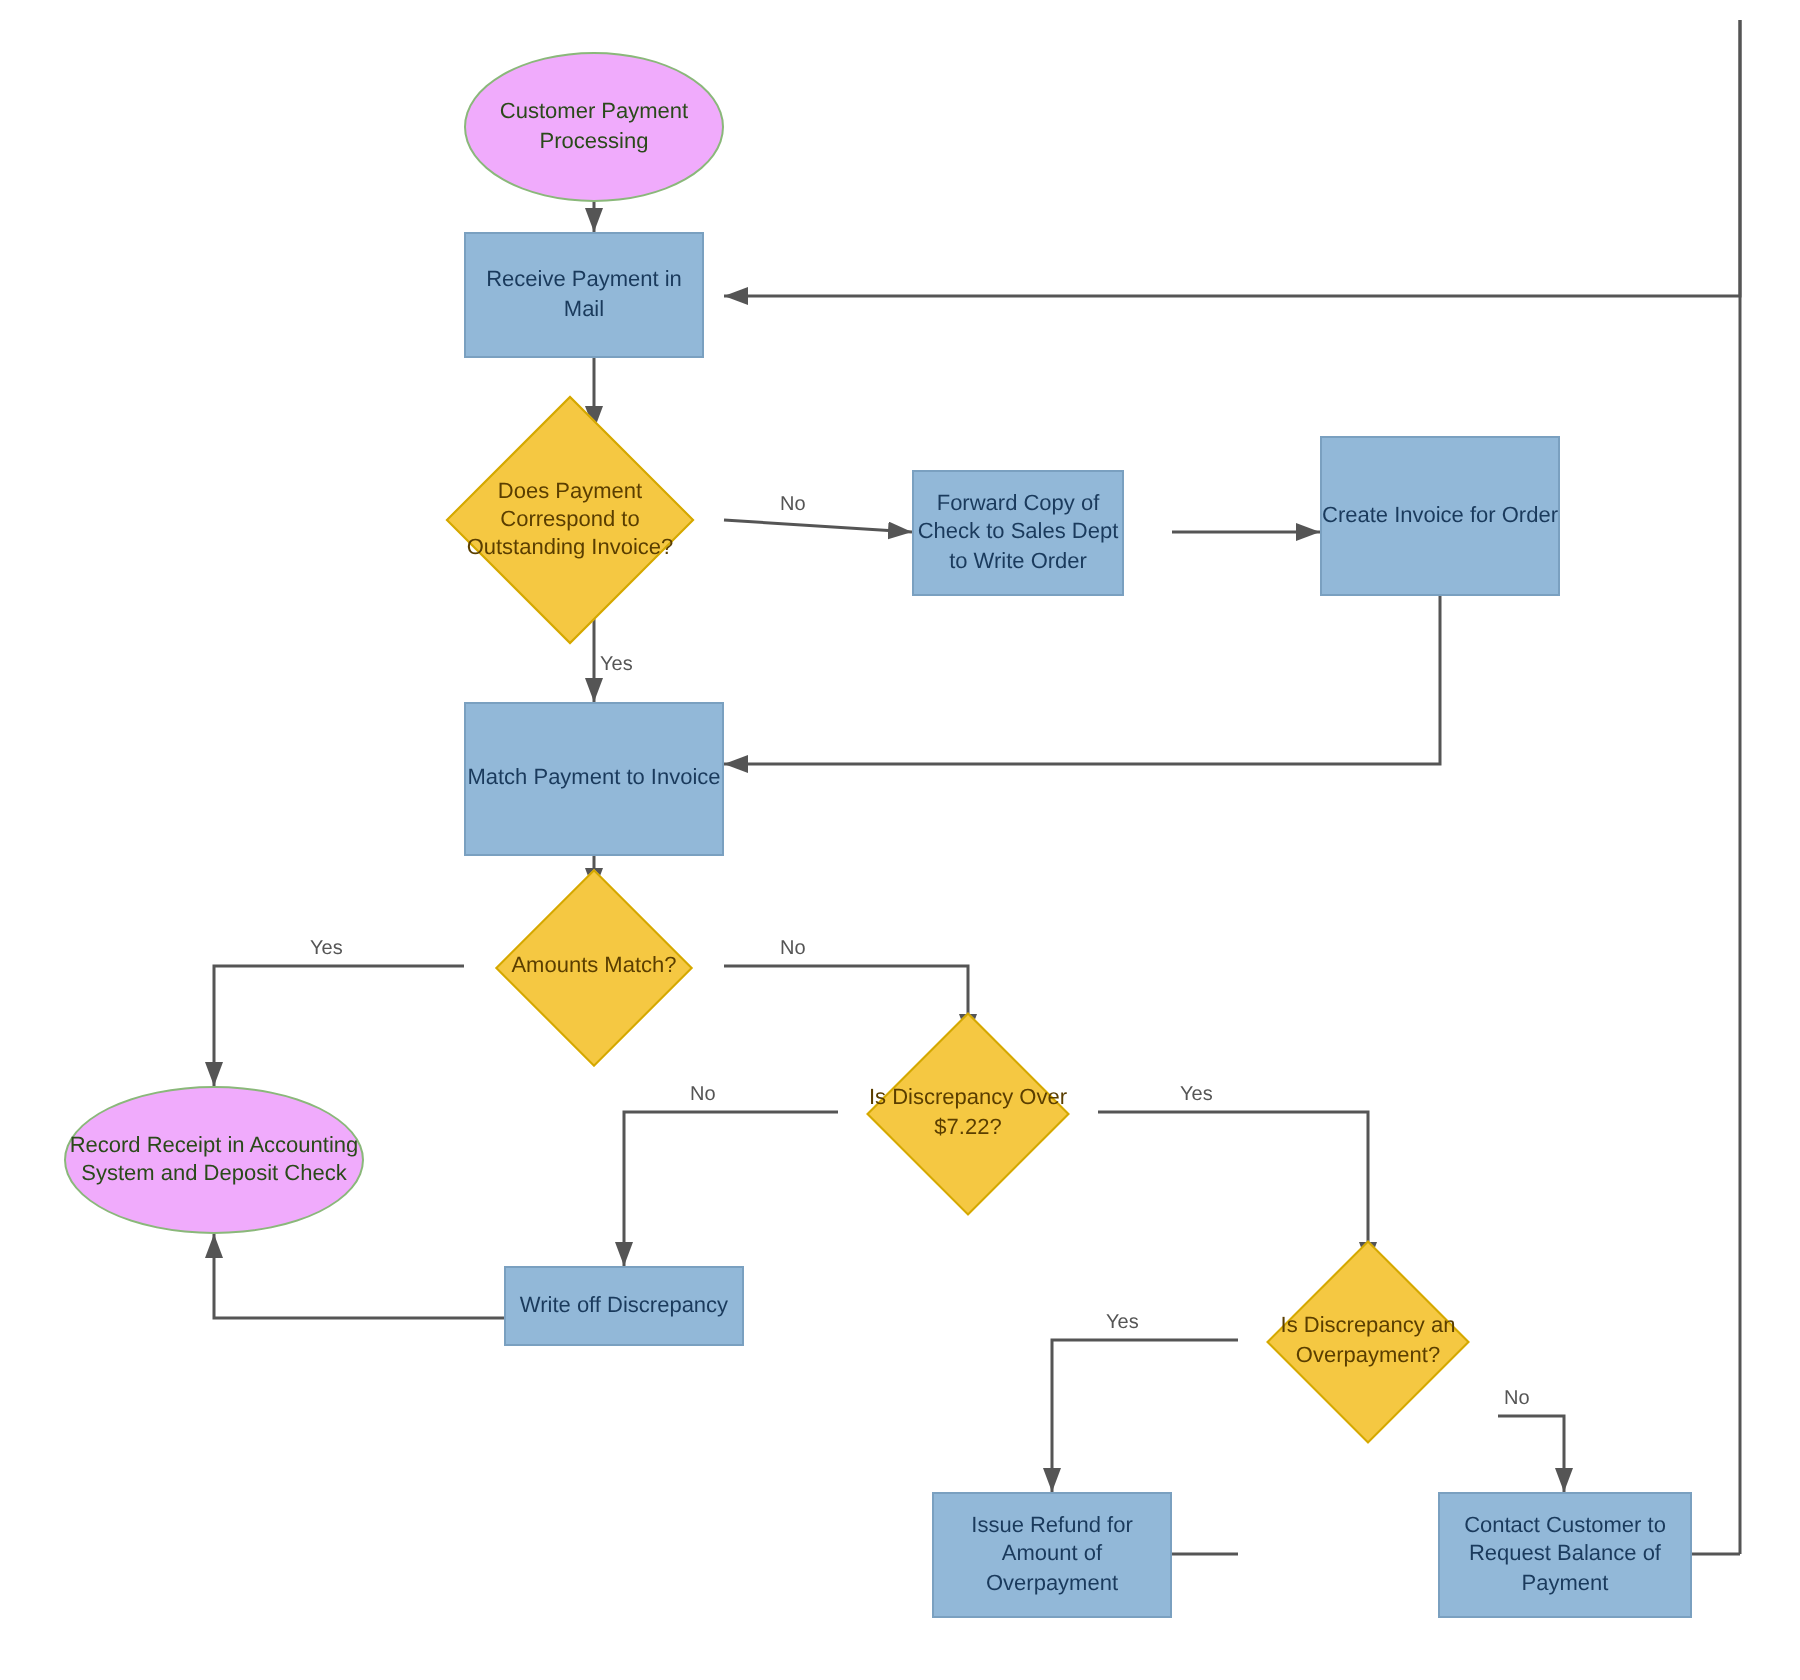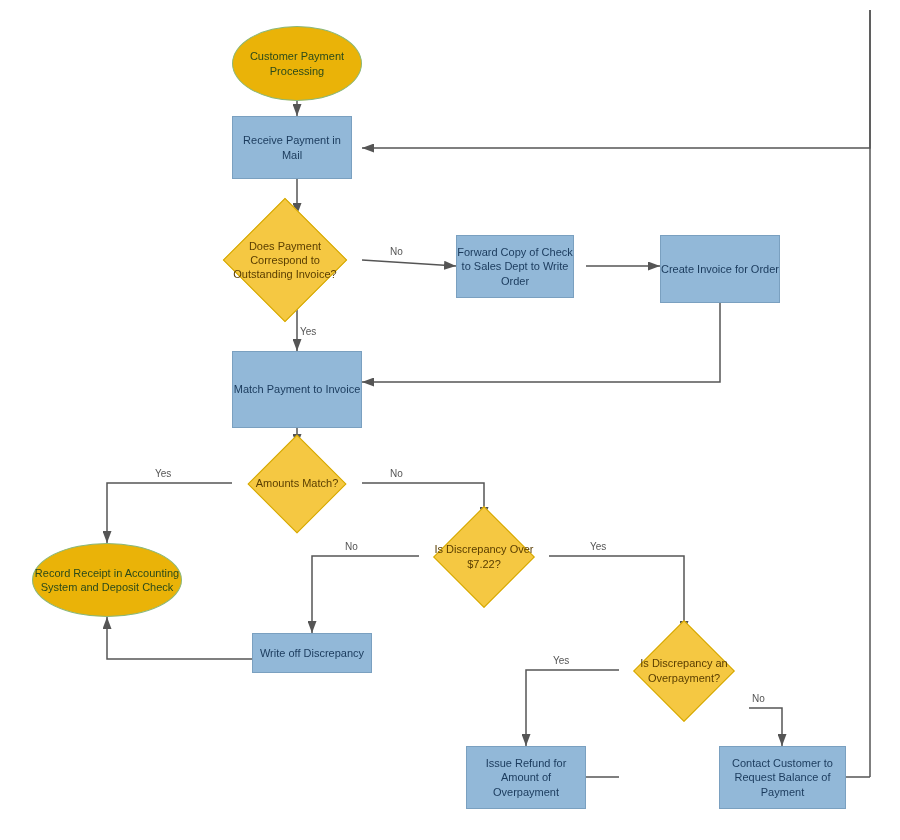--- a/index.html
+++ b/index.html
@@ -53,21 +53,21 @@
     .node-diamond-text {
       position: absolute;
       text-align: center;
       transform: rotate(0deg);
       font-size: 11px;
       line-height: 1.3;
       color: #5a3e00;
       pointer-events: none;
     }
     .node-oval {
-      background: #eab308;
+      background: #f0abfc;
       border: 1px solid #8ab87a;
       color: #2a4a1a;
       border-radius: 50%;
     }
   </style>
 </head>
 <body>
 
 <div id="flowchart">
   <svg id="arrows" xmlns="http://www.w3.org/2000/svg">
@@ -126,25 +126,25 @@
 
   <div class="node node-rect" style="left:232px;top:116px;width:120px;height:63px;">
     <span>Receive Payment in Mail</span>
   </div>
 
   <div class="node-diamond-wrap" style="position:absolute;left:220px;top:215px;width:130px;height:90px;">
     <div class="node-diamond" style="width:88px;height:88px;"></div>
     <div class="node-diamond-text" style="width:120px;">Does Payment Correspond to Outstanding Invoice?</div>
   </div>
 
-  <div class="node node-rect" style="left:456px;top:235px;width:118px;height:63px;">
+  <div class="node node-rect" style="left:456px;top:235px;width:106px;height:63px;">
     <span>Forward Copy of Check to Sales Dept to Write Order</span>
   </div>
 
-  <div class="node node-rect" style="left:660px;top:235px;width:120px;height:68px;">
+  <div class="node node-rect" style="left:660px;top:218px;width:120px;height:80px;">
     <span>Create Invoice for Order</span>
   </div>
 
   <div class="node node-rect" style="left:232px;top:351px;width:130px;height:77px;">
     <span>Match Payment to Invoice</span>
   </div>
 
   <div class="node-diamond-wrap" style="position:absolute;left:232px;top:446px;width:130px;height:75px;">
     <div class="node-diamond" style="width:70px;height:70px;"></div>
     <div class="node-diamond-text" style="width:120px;">Amounts Match?</div>

